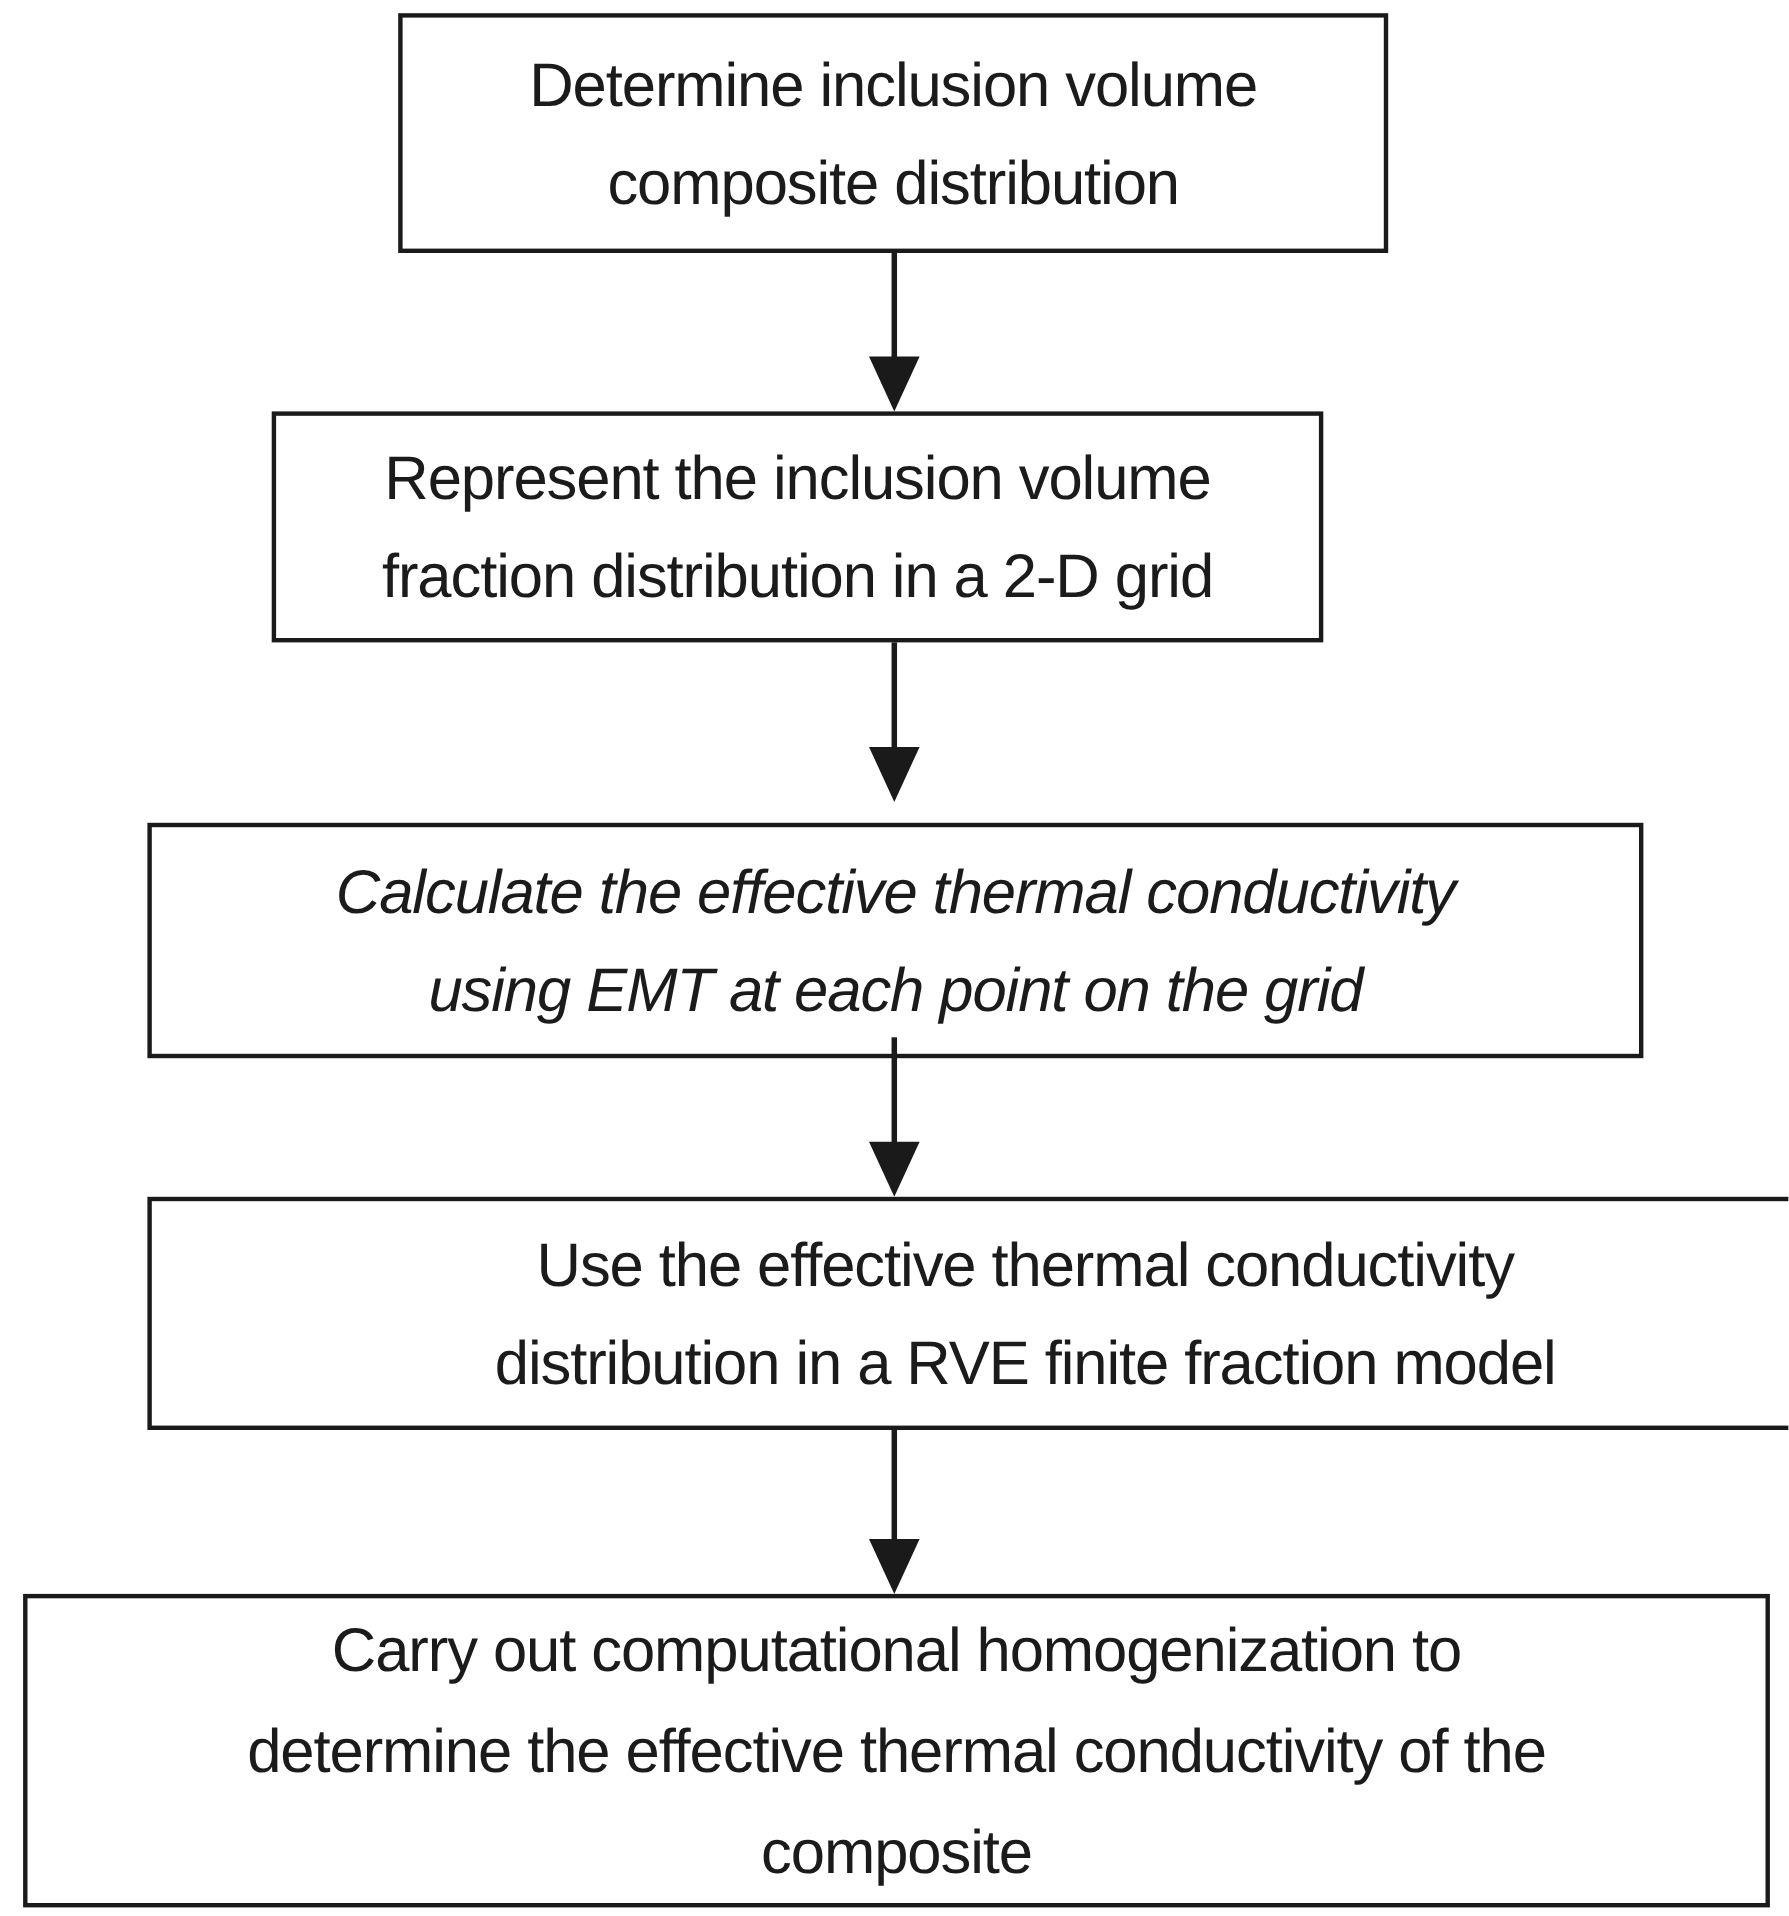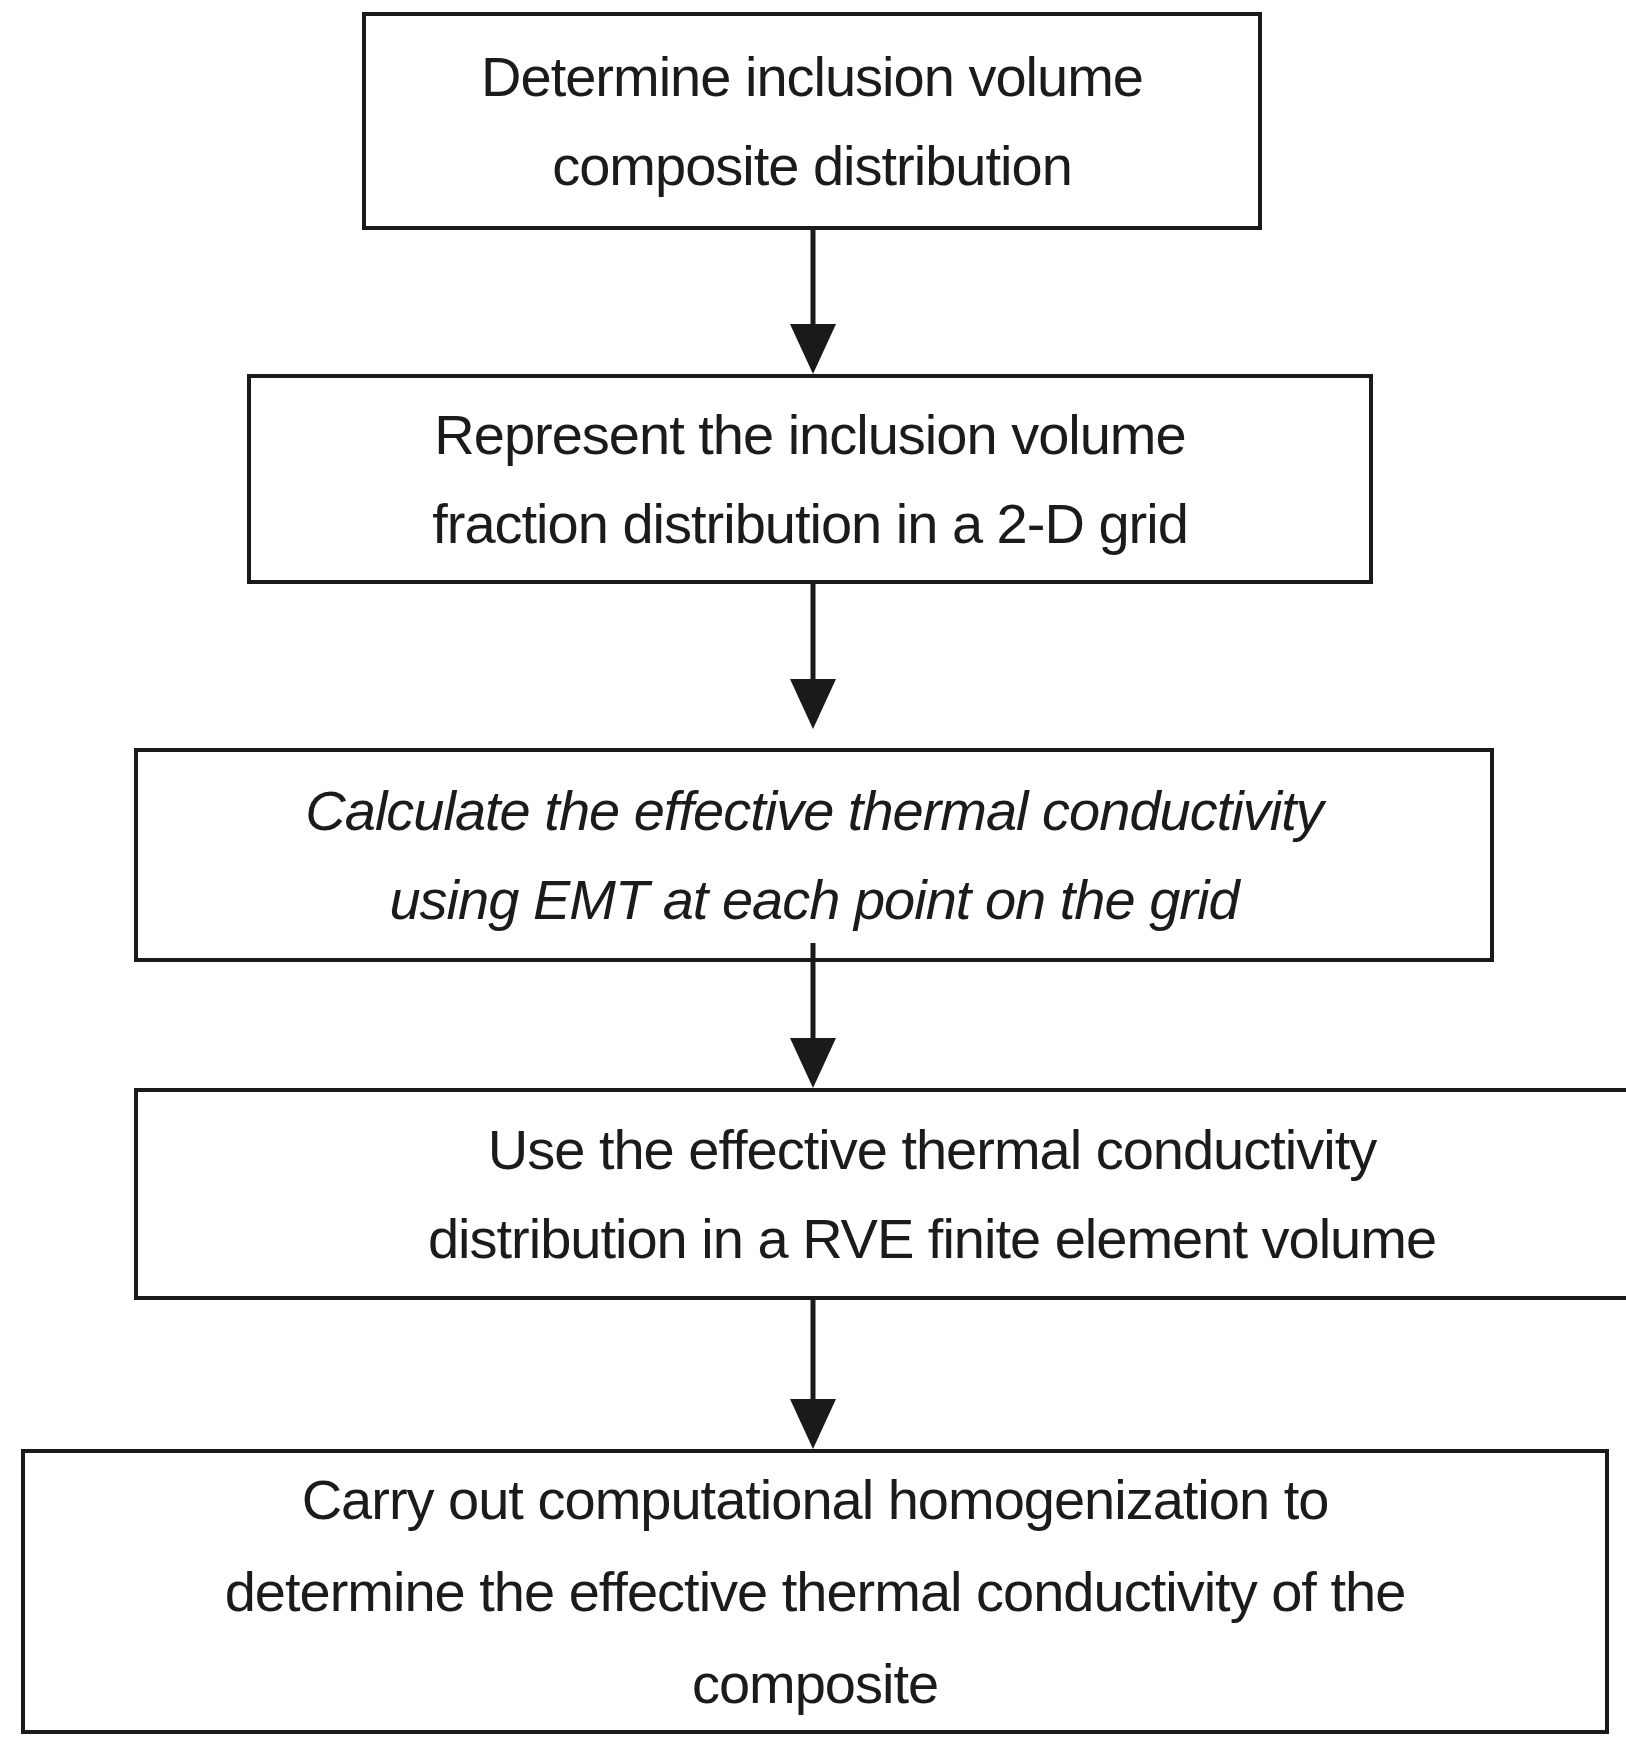--- a/index.html
+++ b/index.html
@@ -28,21 +28,21 @@
     color: #1b1b1b;
     font-size: 56px;
     letter-spacing: -1px;
   }
   .flow-line {
     white-space: nowrap;
     line-height: 89px;
   }
   
   .box-1 { left: 362px;  top: 12px;   width: 900px;  height: 218px; }
-  .box-2 { left: 247px;  top: 374px;  width: 1126px; height: 210px; }
+  .box-2 { left: 247px;  top: 374px;  width: 956px; height: 210px; }
   .box-3 { left: 134px;  top: 748px;  width: 1360px; height: 214px; font-style: italic; }
   .box-4 { left: 134px;  top: 1088px; width: 1596px; height: 212px; }
   .box-5 { left: 21px;   top: 1449px; width: 1588px; height: 285px; }
   .box-5 .flow-line { line-height: 92px; }
 
   .flow-arrow {
     position: absolute;
     width: 46px;
   }
   .arrow-1 { left: 790px; top: 230px;  height: 144px; }
@@ -101,21 +101,21 @@
     <div class="flow-line">using EMT at each point on the grid</div>
   </div>
 
   <div class="flow-arrow arrow-3">
     <div class="arrow-shaft"></div>
     <div class="arrow-head"></div>
   </div>
 
   <div class="flow-box box-4">
     <div class="flow-line">Use the effective thermal conductivity</div>
-    <div class="flow-line">distribution in a RVE finite element volume</div>
+    <div class="flow-line">distribution in a RVE finite fraction model</div>
   </div>
 
   <div class="flow-arrow arrow-4">
     <div class="arrow-shaft"></div>
     <div class="arrow-head"></div>
   </div>
 
   <div class="flow-box box-5">
     <div class="flow-line">Carry out computational homogenization to</div>
     <div class="flow-line">determine the effective thermal conductivity of the</div>

